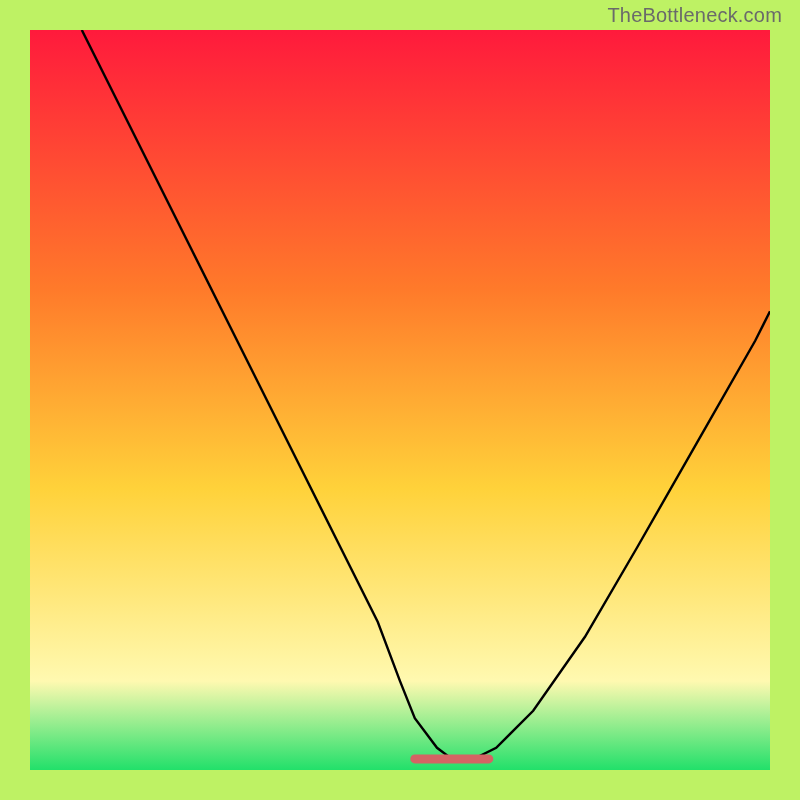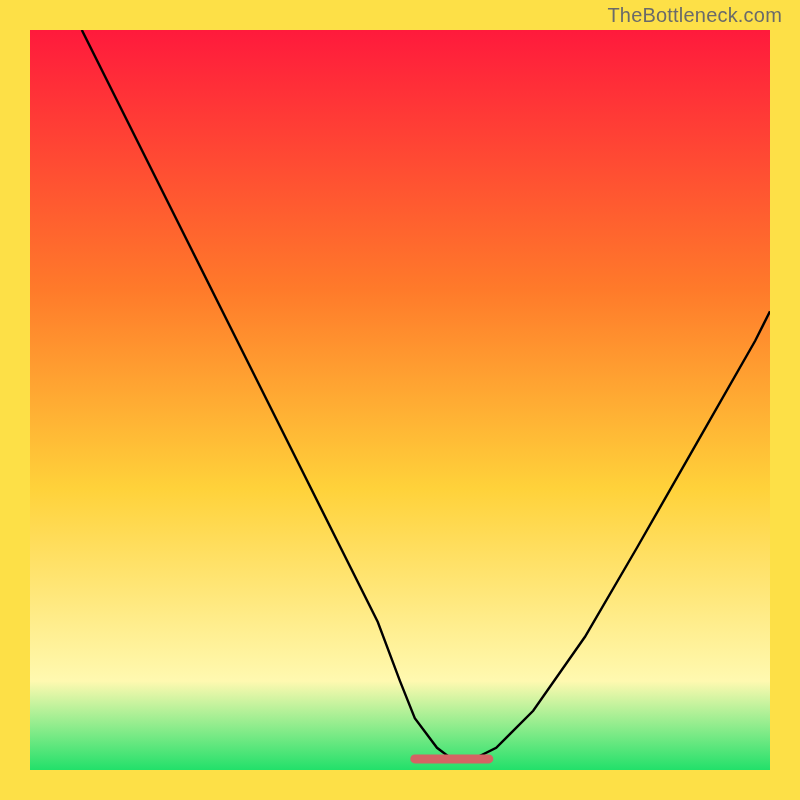--- a/index.html
+++ b/index.html
@@ -8,21 +8,21 @@
     background: #000;
     width: 800px;
     height: 800px;
     overflow: hidden;
     font-family: Arial, Helvetica, sans-serif;
   }
   .frame {
     position: relative;
     width: 800px;
     height: 800px;
-    background: #fde047;
+    background: #bef264;
   }
   .watermark {
     position: absolute;
     top: 4px;
     right: 18px;
     color: #6a6a6a;
     font-size: 20px;
     font-weight: 400;
     letter-spacing: 0.2px;
   }

